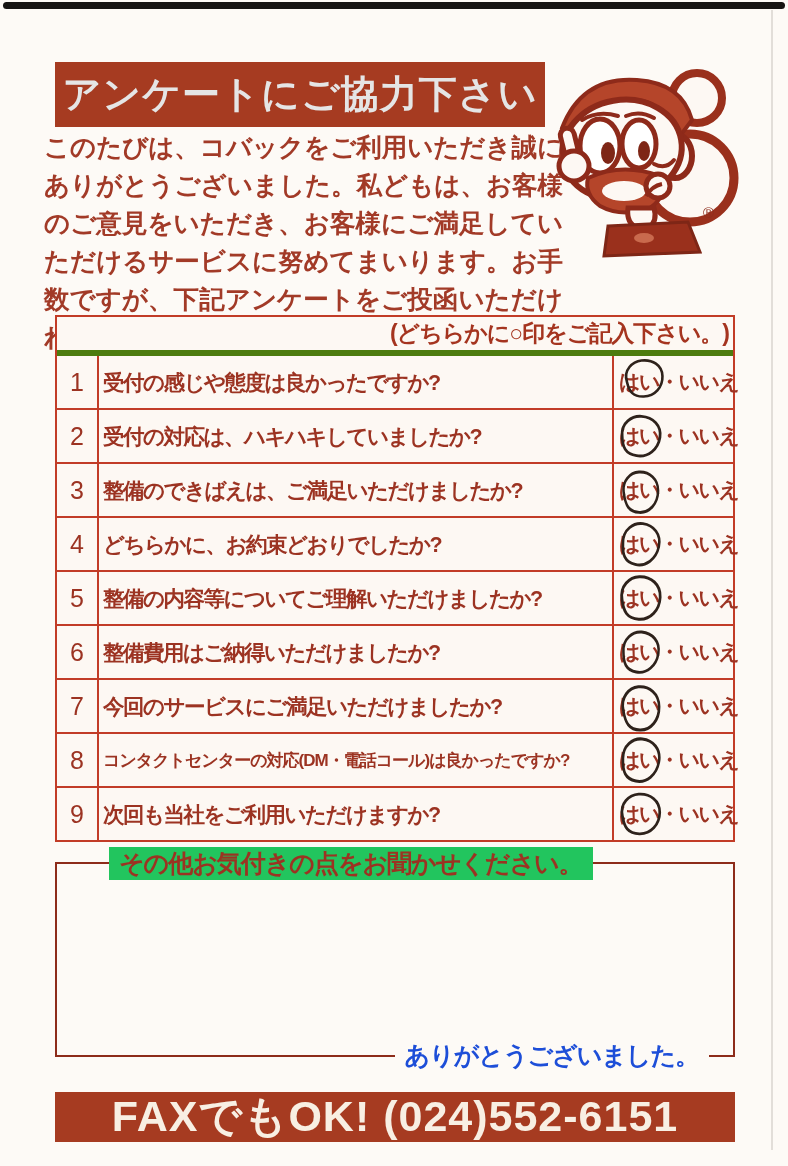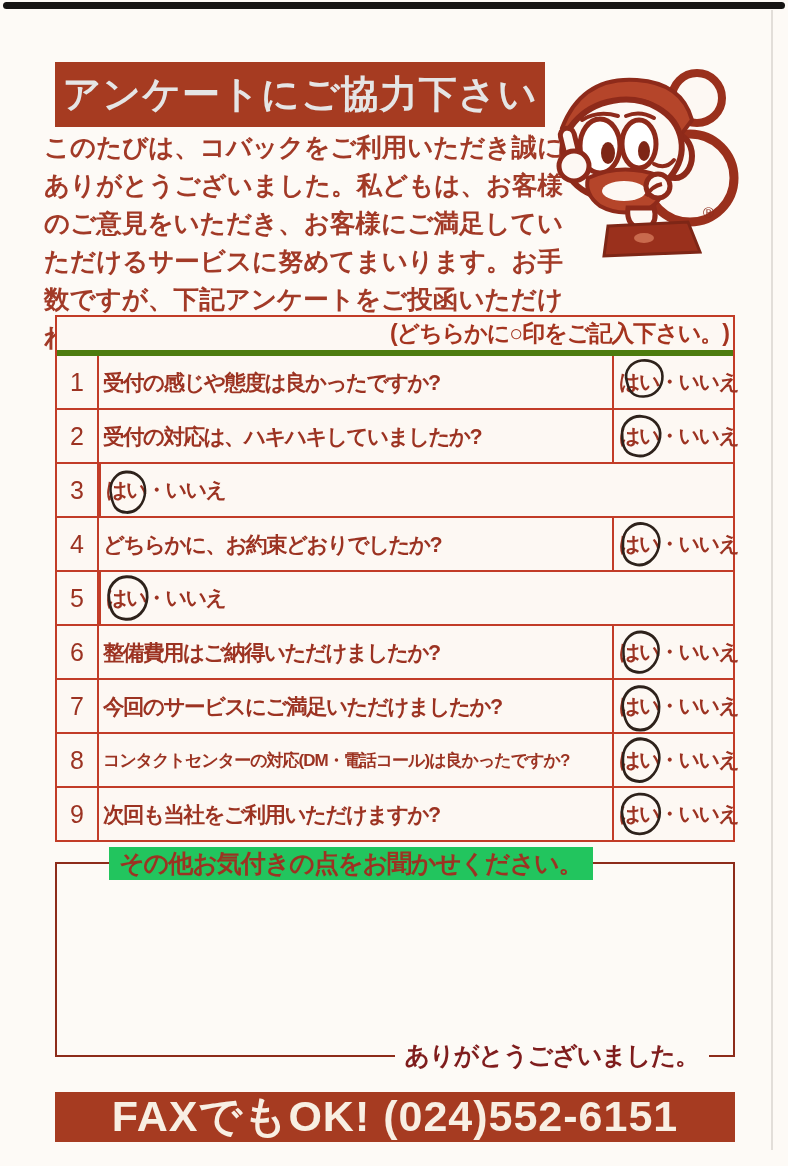--- a/index.html
+++ b/index.html
@@ -104,21 +104,21 @@
     position:absolute;top:-17px;left:52px;background:#22c55e;
     padding:0 10px;color:#9c3322;font-size:25px;font-weight:bold;
     letter-spacing:-1px;white-space:nowrap;
   }
   .cb-input{
     position:absolute;inset:18px 8px 18px 8px;
     color:#3a2a22;font-size:20px;
   }
   .cb-thanks{
     position:absolute;bottom:-17px;right:24px;background:#fdfaf6;
-    padding:0 10px;color:#7f1d1d;font-size:25px;font-weight:bold;
+    padding:0 10px;color:#1d4ed8;font-size:25px;font-weight:bold;
     letter-spacing:-1px;white-space:nowrap;
   }
 
   
   .fax-bar{
     position:absolute;left:55px;top:1092px;width:680px;height:50px;
     background:#a63b21;
     display:flex;align-items:center;justify-content:center;
   }
   .fax-bar span{
@@ -201,20 +201,21 @@
     <div class="t-a">
       <svg class="circle-mark" viewBox="0 0 56 48">
         <path d="M12 25 C10 13 20 6 29 6 C40 6 49 13 48 24 C47 35 38 43 27 42 C16 41 13 35 12 25 Z" fill="none" stroke="#2e221b" stroke-width="2.6" stroke-linecap="round"></path>
       </svg>
       <span class="a-text">はい・いいえ</span>
     </div>
   </div>
 
   <div class="t-row">
     <div class="t-num">3</div>
+    <div class="t-q">整備のできばえは、ご満足いただけましたか?</div>
     <div class="t-a">
       <svg class="circle-mark" viewBox="0 0 56 48">
         <path d="M12 25 C10 13 20 6 29 6 C40 6 49 13 48 24 C47 35 38 43 27 42 C16 41 13 35 12 25 Z" fill="none" stroke="#2e221b" stroke-width="2.6" stroke-linecap="round"></path>
       </svg>
       <span class="a-text">はい・いいえ</span>
     </div>
   </div>
 
   <div class="t-row">
     <div class="t-num">4</div>
@@ -222,20 +223,21 @@
     <div class="t-a">
       <svg class="circle-mark" viewBox="0 0 56 48">
         <path d="M12 25 C10 13 20 6 29 6 C40 6 49 13 48 24 C47 35 38 43 27 42 C16 41 13 35 12 25 Z" fill="none" stroke="#2e221b" stroke-width="2.6" stroke-linecap="round"></path>
       </svg>
       <span class="a-text">はい・いいえ</span>
     </div>
   </div>
 
   <div class="t-row">
     <div class="t-num">5</div>
+    <div class="t-q">整備の内容等についてご理解いただけましたか?</div>
     <div class="t-a">
       <svg class="circle-mark" viewBox="0 0 56 48">
         <path d="M12 25 C10 13 20 6 29 6 C40 6 49 13 48 24 C47 35 38 43 27 42 C16 41 13 35 12 25 Z" fill="none" stroke="#2e221b" stroke-width="2.6" stroke-linecap="round"></path>
       </svg>
       <span class="a-text">はい・いいえ</span>
     </div>
   </div>
 
   <div class="t-row">
     <div class="t-num">6</div>

